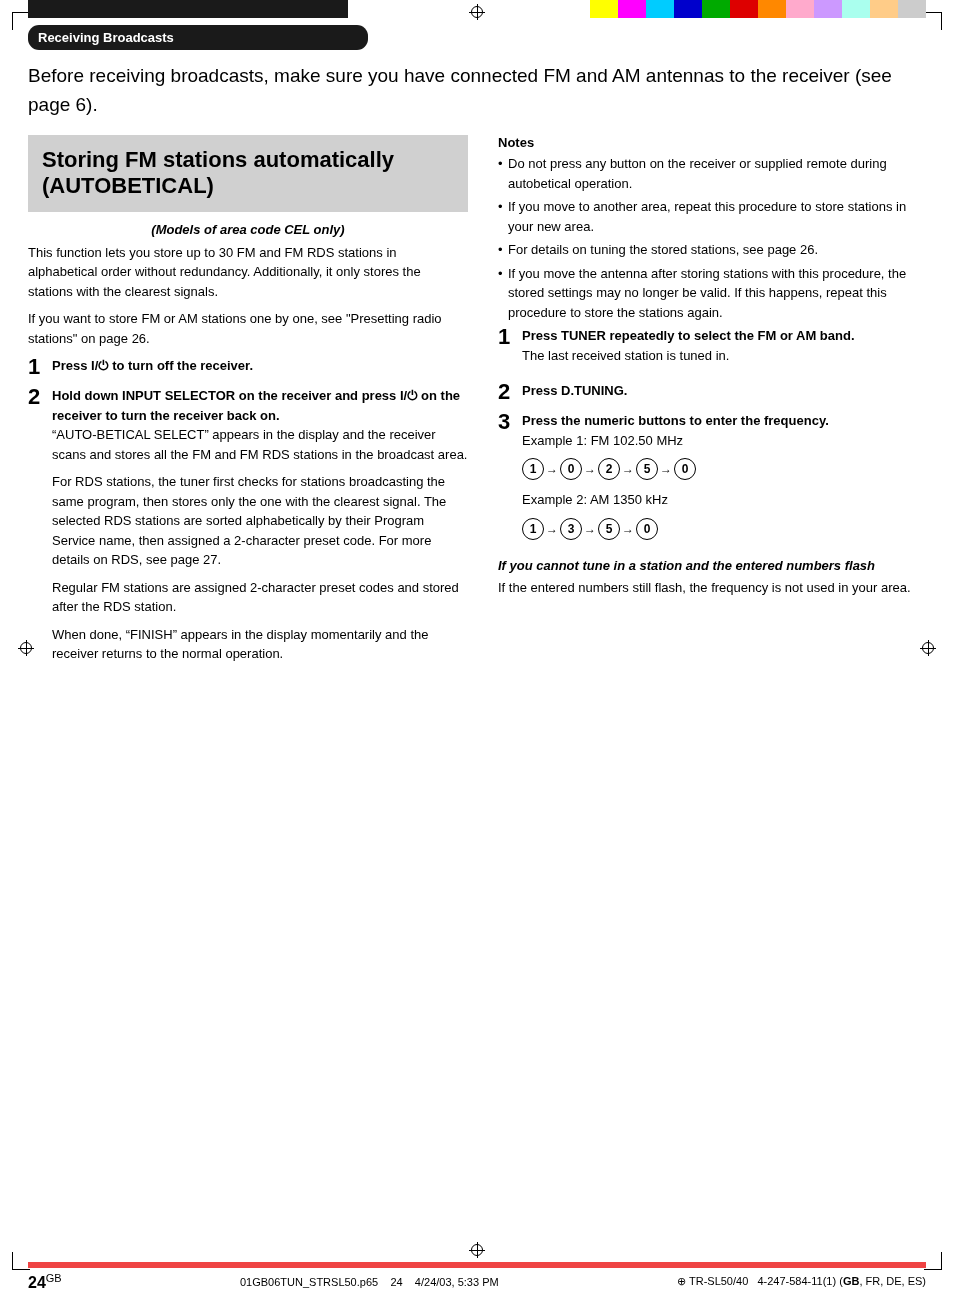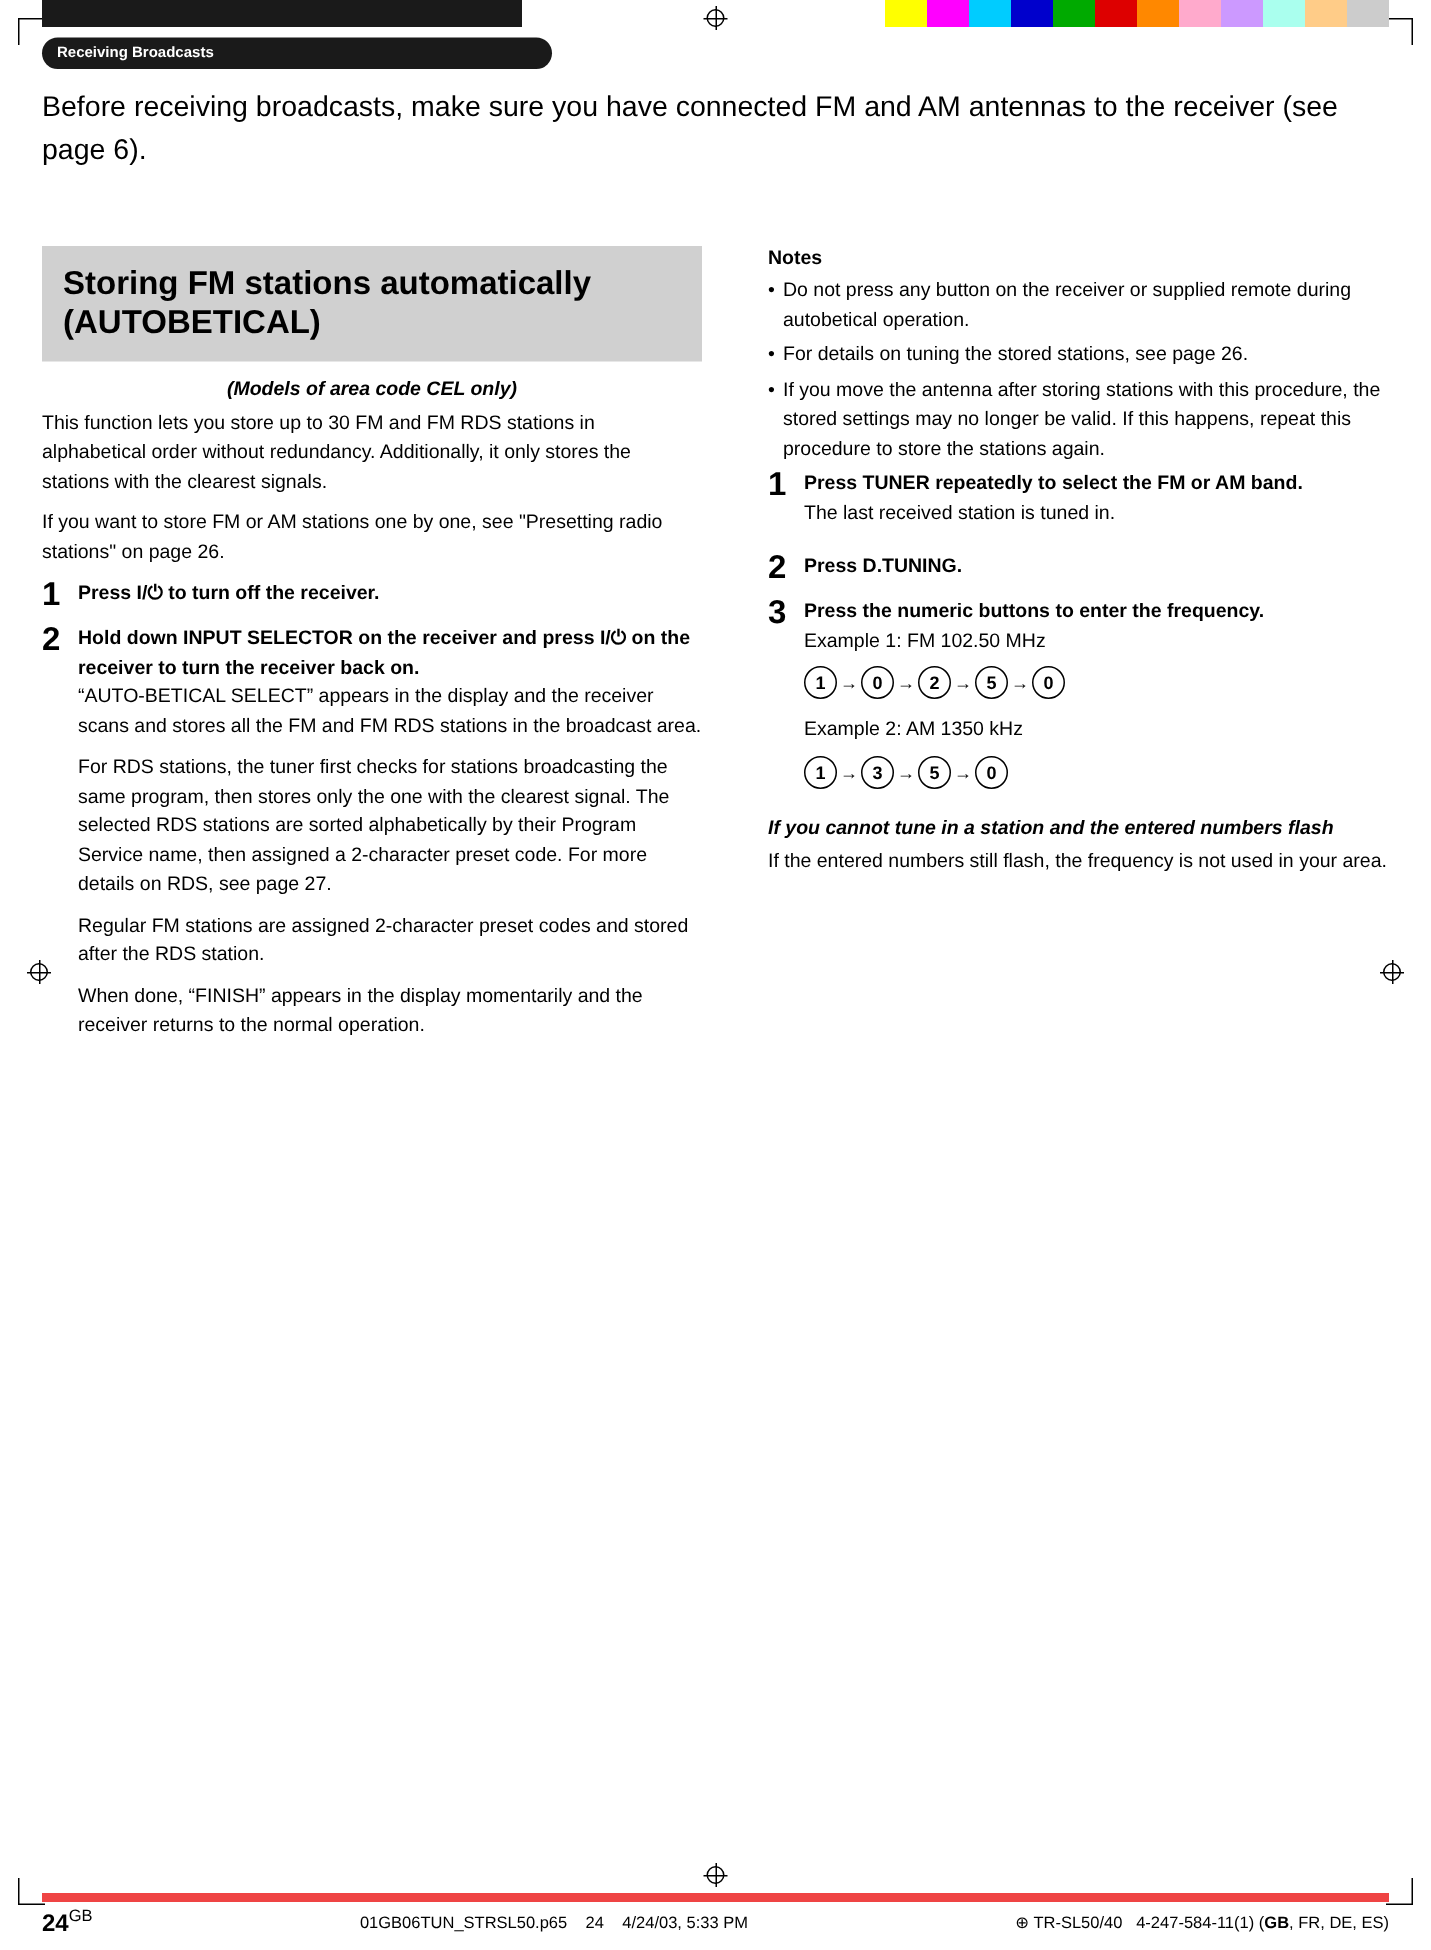--- a/index.html
+++ b/index.html
@@ -94,33 +94,32 @@
       bottom: 38px;
       display: flex;
       flex-direction: column;
     }
 
     
     .page-header {
       background: #1a1a1a;
       color: #fff;
       padding: 5px 10px;
-      font-size: 10px;
+      font-size: 13px;
       font-weight: bold;
       width: 340px;
       margin-bottom: 12px;
       border-radius: 11px;
     }
 
     
     .two-col {
       display: flex;
-      gap: 44px;
+      gap: 30px;
       flex: 1;
-      margin-top: 33px;
     }
 
     .left-col {
       width: 440px;
       flex-shrink: 0;
     }
 
     .right-col {
       flex: 1;
     }
@@ -362,20 +361,21 @@
         </div>
       </div>
 
     </div>
 
     <div class="right-col">
 
       <p class="notes-label">Notes</p>
       <ul class="notes-list">
         <li>Do not press any button on the receiver or supplied remote during autobetical operation.</li>
+        <li>If you move to another area, repeat this procedure to store stations in your new area.</li>
         <li>For details on tuning the stored stations, see page 26.</li>
         <li>If you move the antenna after storing stations with this procedure, the stored settings may no longer be valid. If this happens, repeat this procedure to store the stations again.</li>
       </ul>
 
 
 
       <div class="step">
         <div class="step-num">1</div>
         <div class="step-content">
           <p class="step-title">Press TUNER repeatedly to select the FM or AM band.</p>

